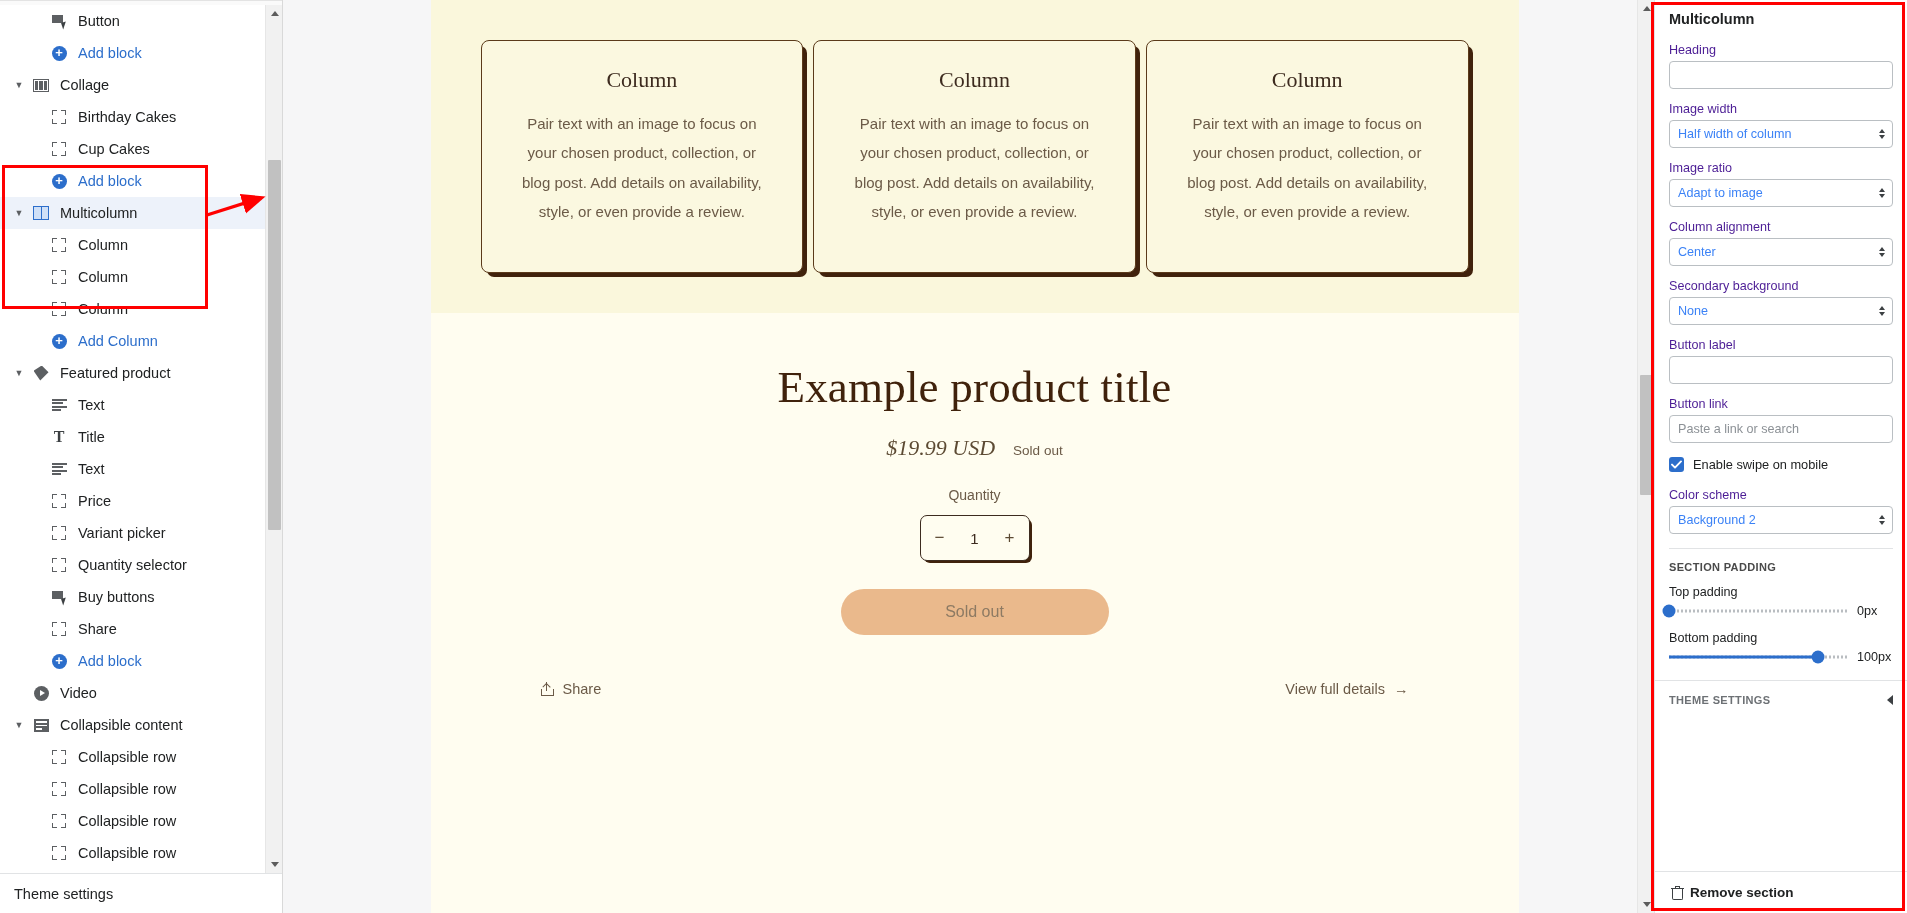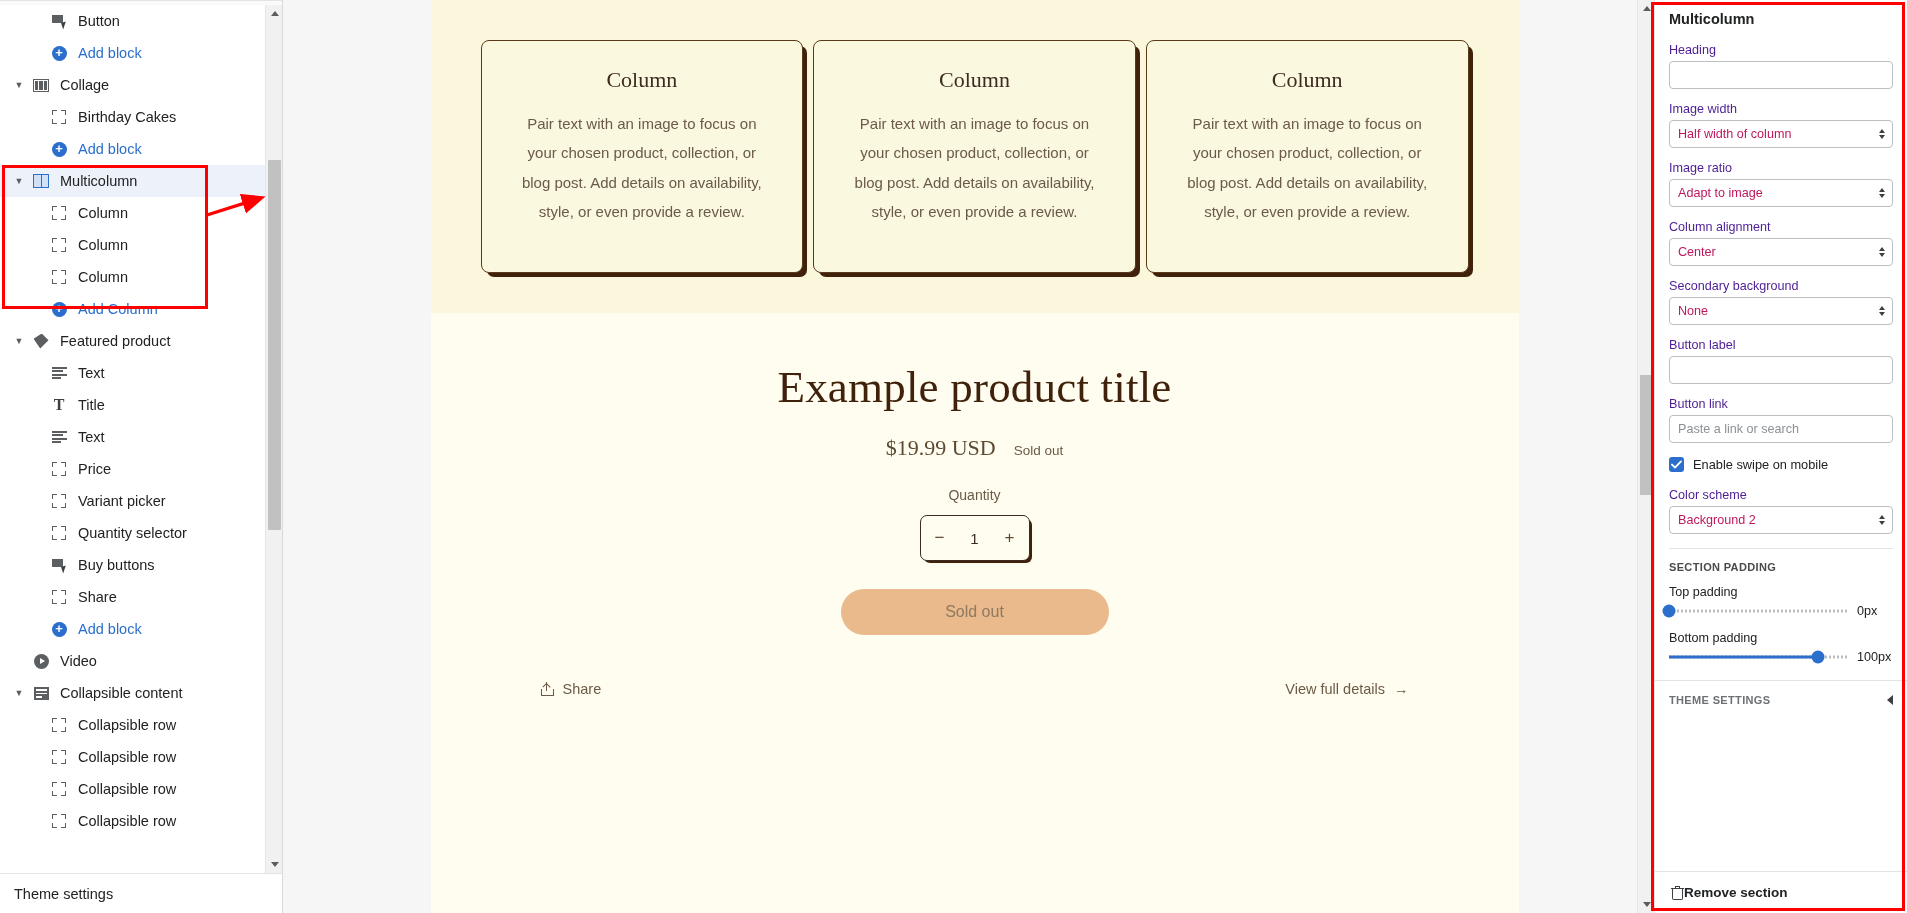--- a/index.html
+++ b/index.html
@@ -280,20 +280,21 @@
     margin-top: 22px;
     display: flex;
     align-items: baseline;
     justify-content: center;
     gap: 18px;
   }
   .price {
     font-family: "Liberation Serif", serif;
     font-size: 22px;
     color: #5c4a33;
+    font-style: italic;
   }
   .soldout-label {
     font-size: 13.5px;
     color: #6b5a47;
   }
   .qty-label {
     margin-top: 26px;
     font-size: 14px;
     color: #6b5a47;
   }
@@ -402,21 +403,21 @@
   }
   .text-input.placeholder { color: #8c9196; }
   .select {
     position: relative;
     width: 100%;
     height: 28px;
     border: 1px solid #babfc3;
     border-radius: 4px;
     background: #fff;
     font-size: 12.6px;
-    color: #be185d;
+    color: #3b82f6;
     padding: 0 26px 0 8px;
     line-height: 26px;
     white-space: nowrap;
     overflow: hidden;
     cursor: pointer;
   }
   .select .arrows {
     position: absolute; right: 7px; top: 50%;
     transform: translateY(-50%);
     display: flex; flex-direction: column; gap: 2px;
@@ -489,21 +490,21 @@
   }
   .tri-left {
     width: 0; height: 0;
     border-top: 5px solid transparent;
     border-bottom: 5px solid transparent;
     border-right: 6px solid #3c4043;
   }
   .settings-footer {
     flex: 0 0 42px;
     border-top: 1px solid #e1e3e5;
-    display: flex; align-items: center; gap: 0;
+    display: flex; align-items: center; gap: 6px;
     padding-left: 16px;
     cursor: pointer;
   }
   .remove-label { font-size: 13.5px; color: #202223; font-weight: 600; }
   .ico-trash {
     position: relative; width: 13px; height: 14px;
   }
   .ico-trash b {
     position: absolute; left: 1px; top: 3px; width: 11px; height: 11px;
     border: 1.3px solid #3c4043; border-top: 0; border-radius: 0 0 2px 2px;
@@ -568,20 +569,32 @@
             <span class="caret empty">▼</span>
             <span class="ticon">
               <span class="ico-block">
                 <i class="tl"></i>
                 <i class="tr"></i>
                 <i class="bl"></i>
                 <i class="br"></i>
               </span>
             </span>
             <span class="tlabel">Birthday Cakes</span>
+          </div>
+          <div class="tree-row indent1">
+            <span class="caret empty">▼</span>
+            <span class="ticon">
+              <span class="ico-block">
+                <i class="tl"></i>
+                <i class="tr"></i>
+                <i class="bl"></i>
+                <i class="br"></i>
+              </span>
+            </span>
+            <span class="tlabel">Cup Cakes</span>
           </div>
           <div class="tree-row indent1 link">
             <span class="caret empty">▼</span>
             <span class="ticon">
               <span class="ico-plus">
                 <span>+</span>
               </span>
             </span>
             <span class="tlabel">Add block</span>
           </div>

